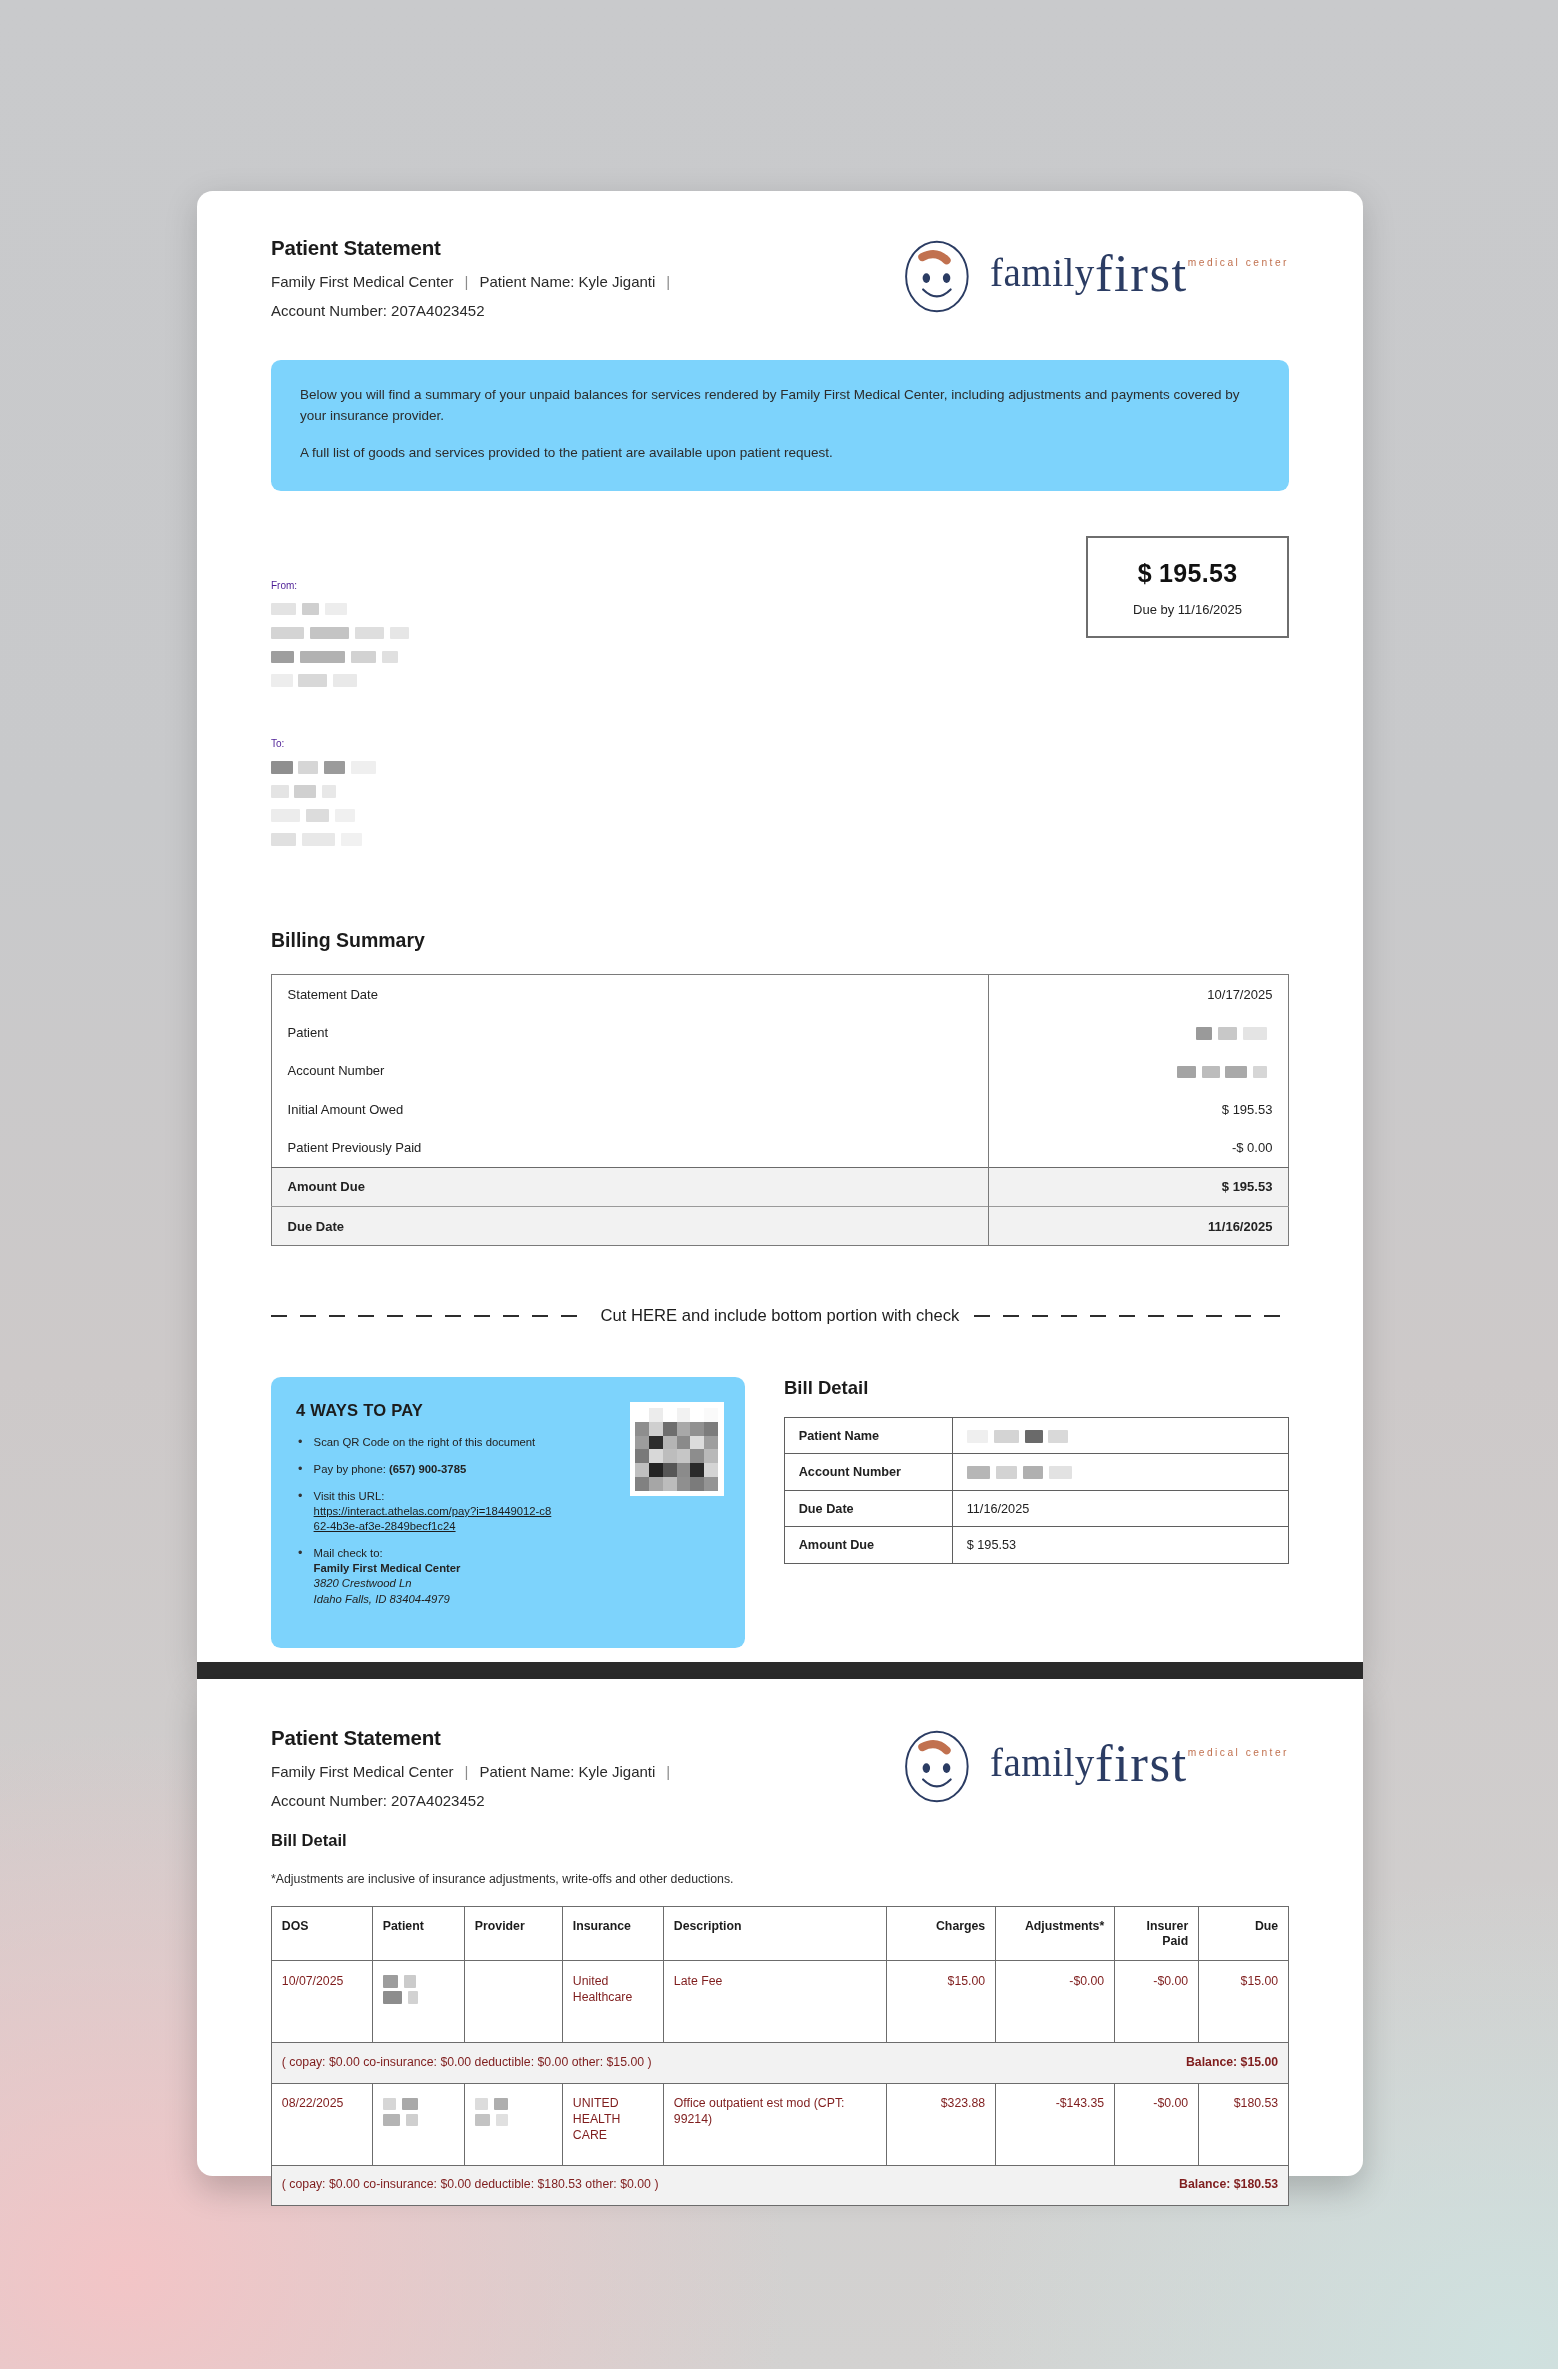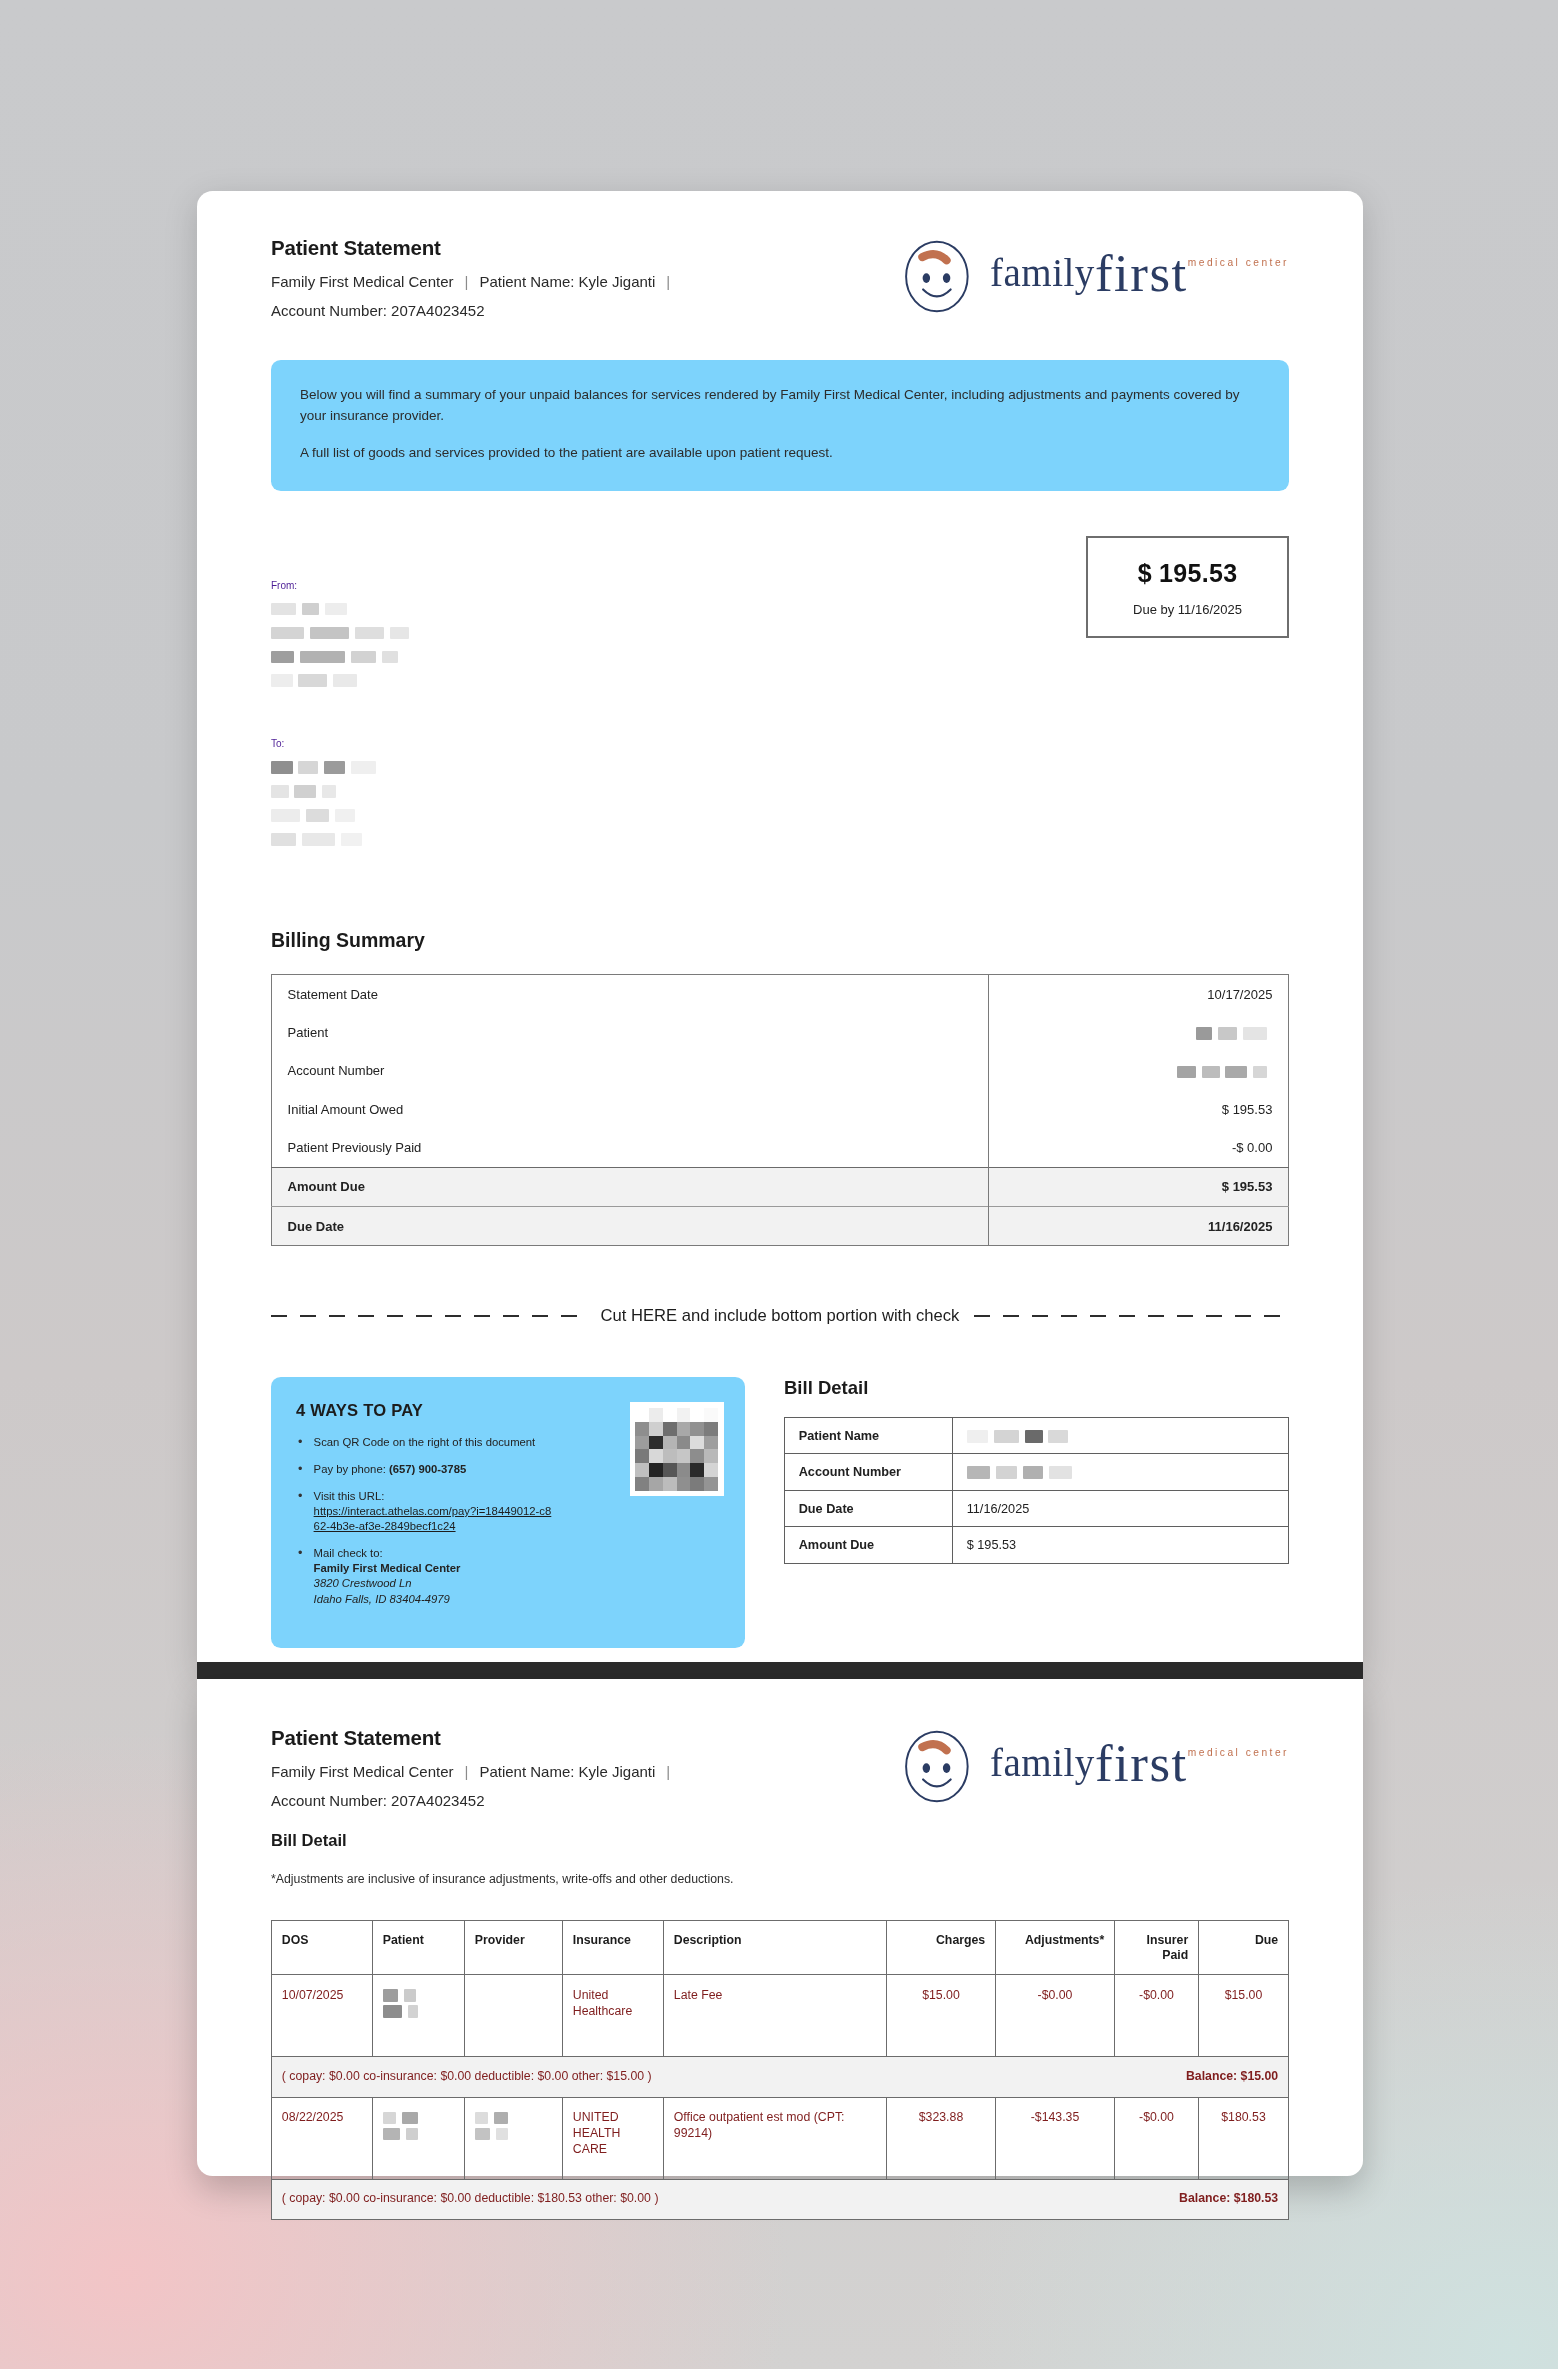--- a/index.html
+++ b/index.html
@@ -343,21 +343,21 @@
   }
   .p2-note {
     font-size: 12.3px;
     color: #2e2e2e;
     margin-top: 21.5px;
   }
 
   table.detail {
     width: 100%;
     border-collapse: collapse;
-    margin-top: 34px;
+    margin-top: 20px;
     border: 1.5px solid #6c6c6c;
     table-layout: fixed;
   }
   table.detail th {
     font-size: 12.3px;
     font-weight: bold;
     color: #1c1c1c;
     text-align: left;
     vertical-align: top;
     padding: 11.7px 9.8px;
@@ -369,21 +369,21 @@
   table.detail th:last-child { border-right: none; }
 
   table.detail td {
     font-size: 12.3px;
     color: #7f1d1d;
     vertical-align: top;
     padding: 12.7px 9.8px;
     border-right: 1.5px solid #6c6c6c;
     line-height: 1.3;
   }
-  table.detail td.num { text-align: center; }
+  table.detail td.num { text-align: right; }
   table.detail td:last-child { border-right: none; }
 
   tr.detail-row td { height: 82px; }
   tr.sum-row td {
     background: #f2f2f2;
     border-top: 1.5px solid #6c6c6c;
     border-bottom: 1.5px solid #6c6c6c;
     border-right: none;
     font-size: 12.3px;
     padding: 11.7px 9.8px;

